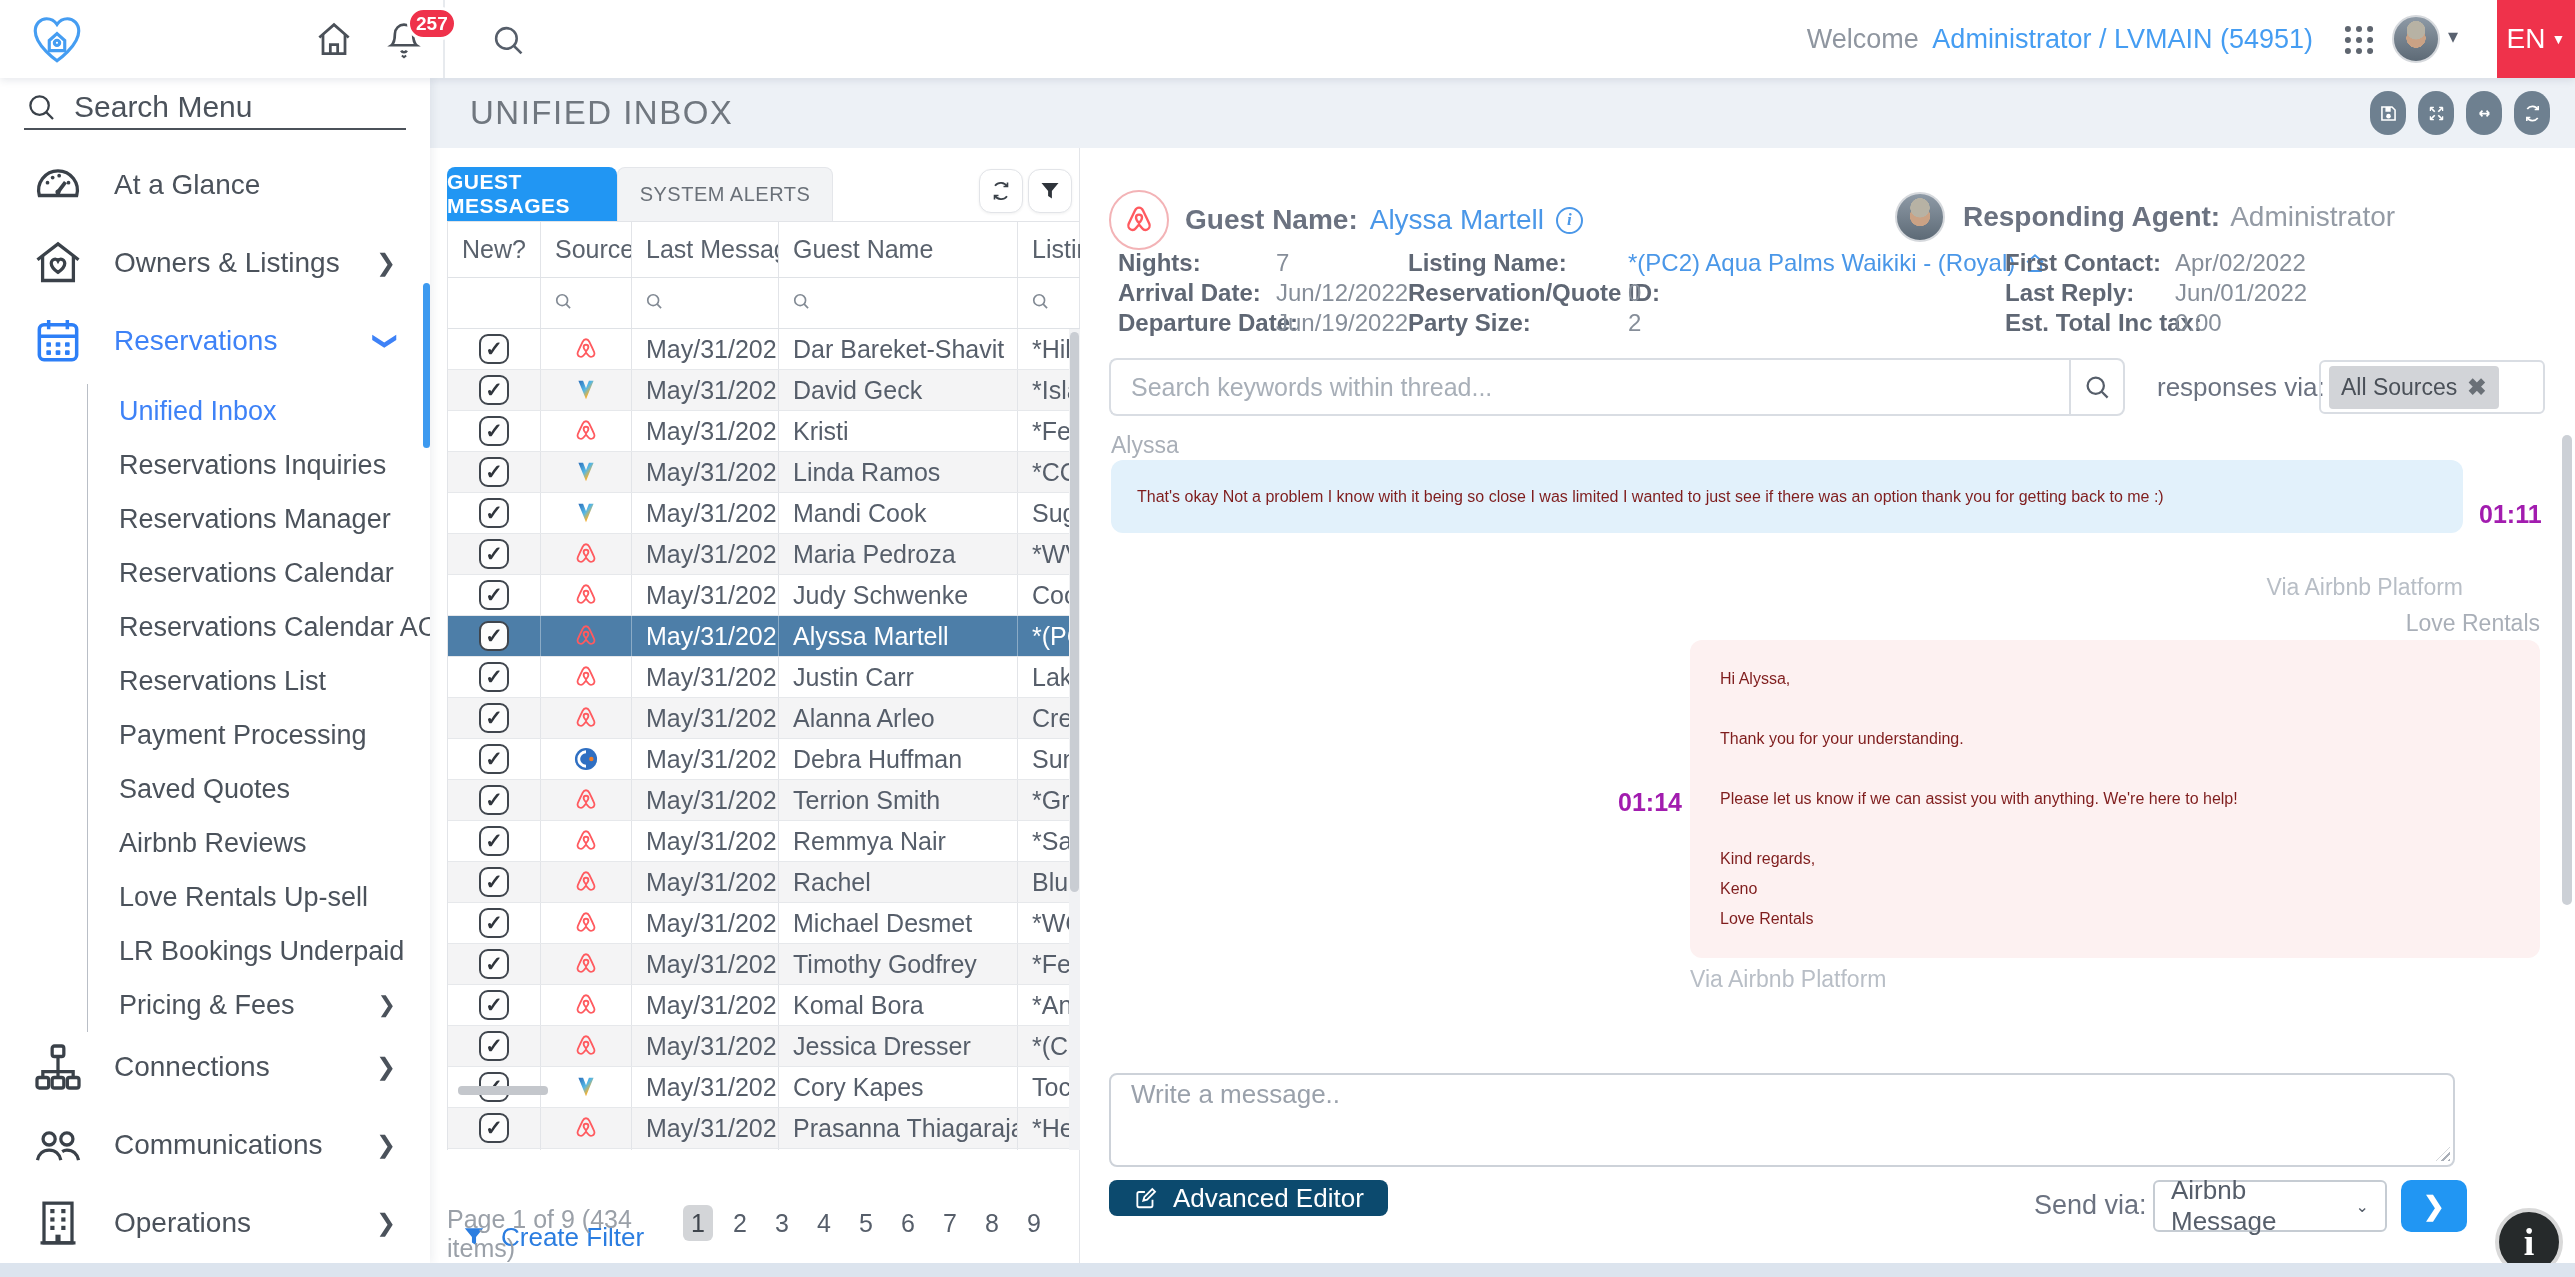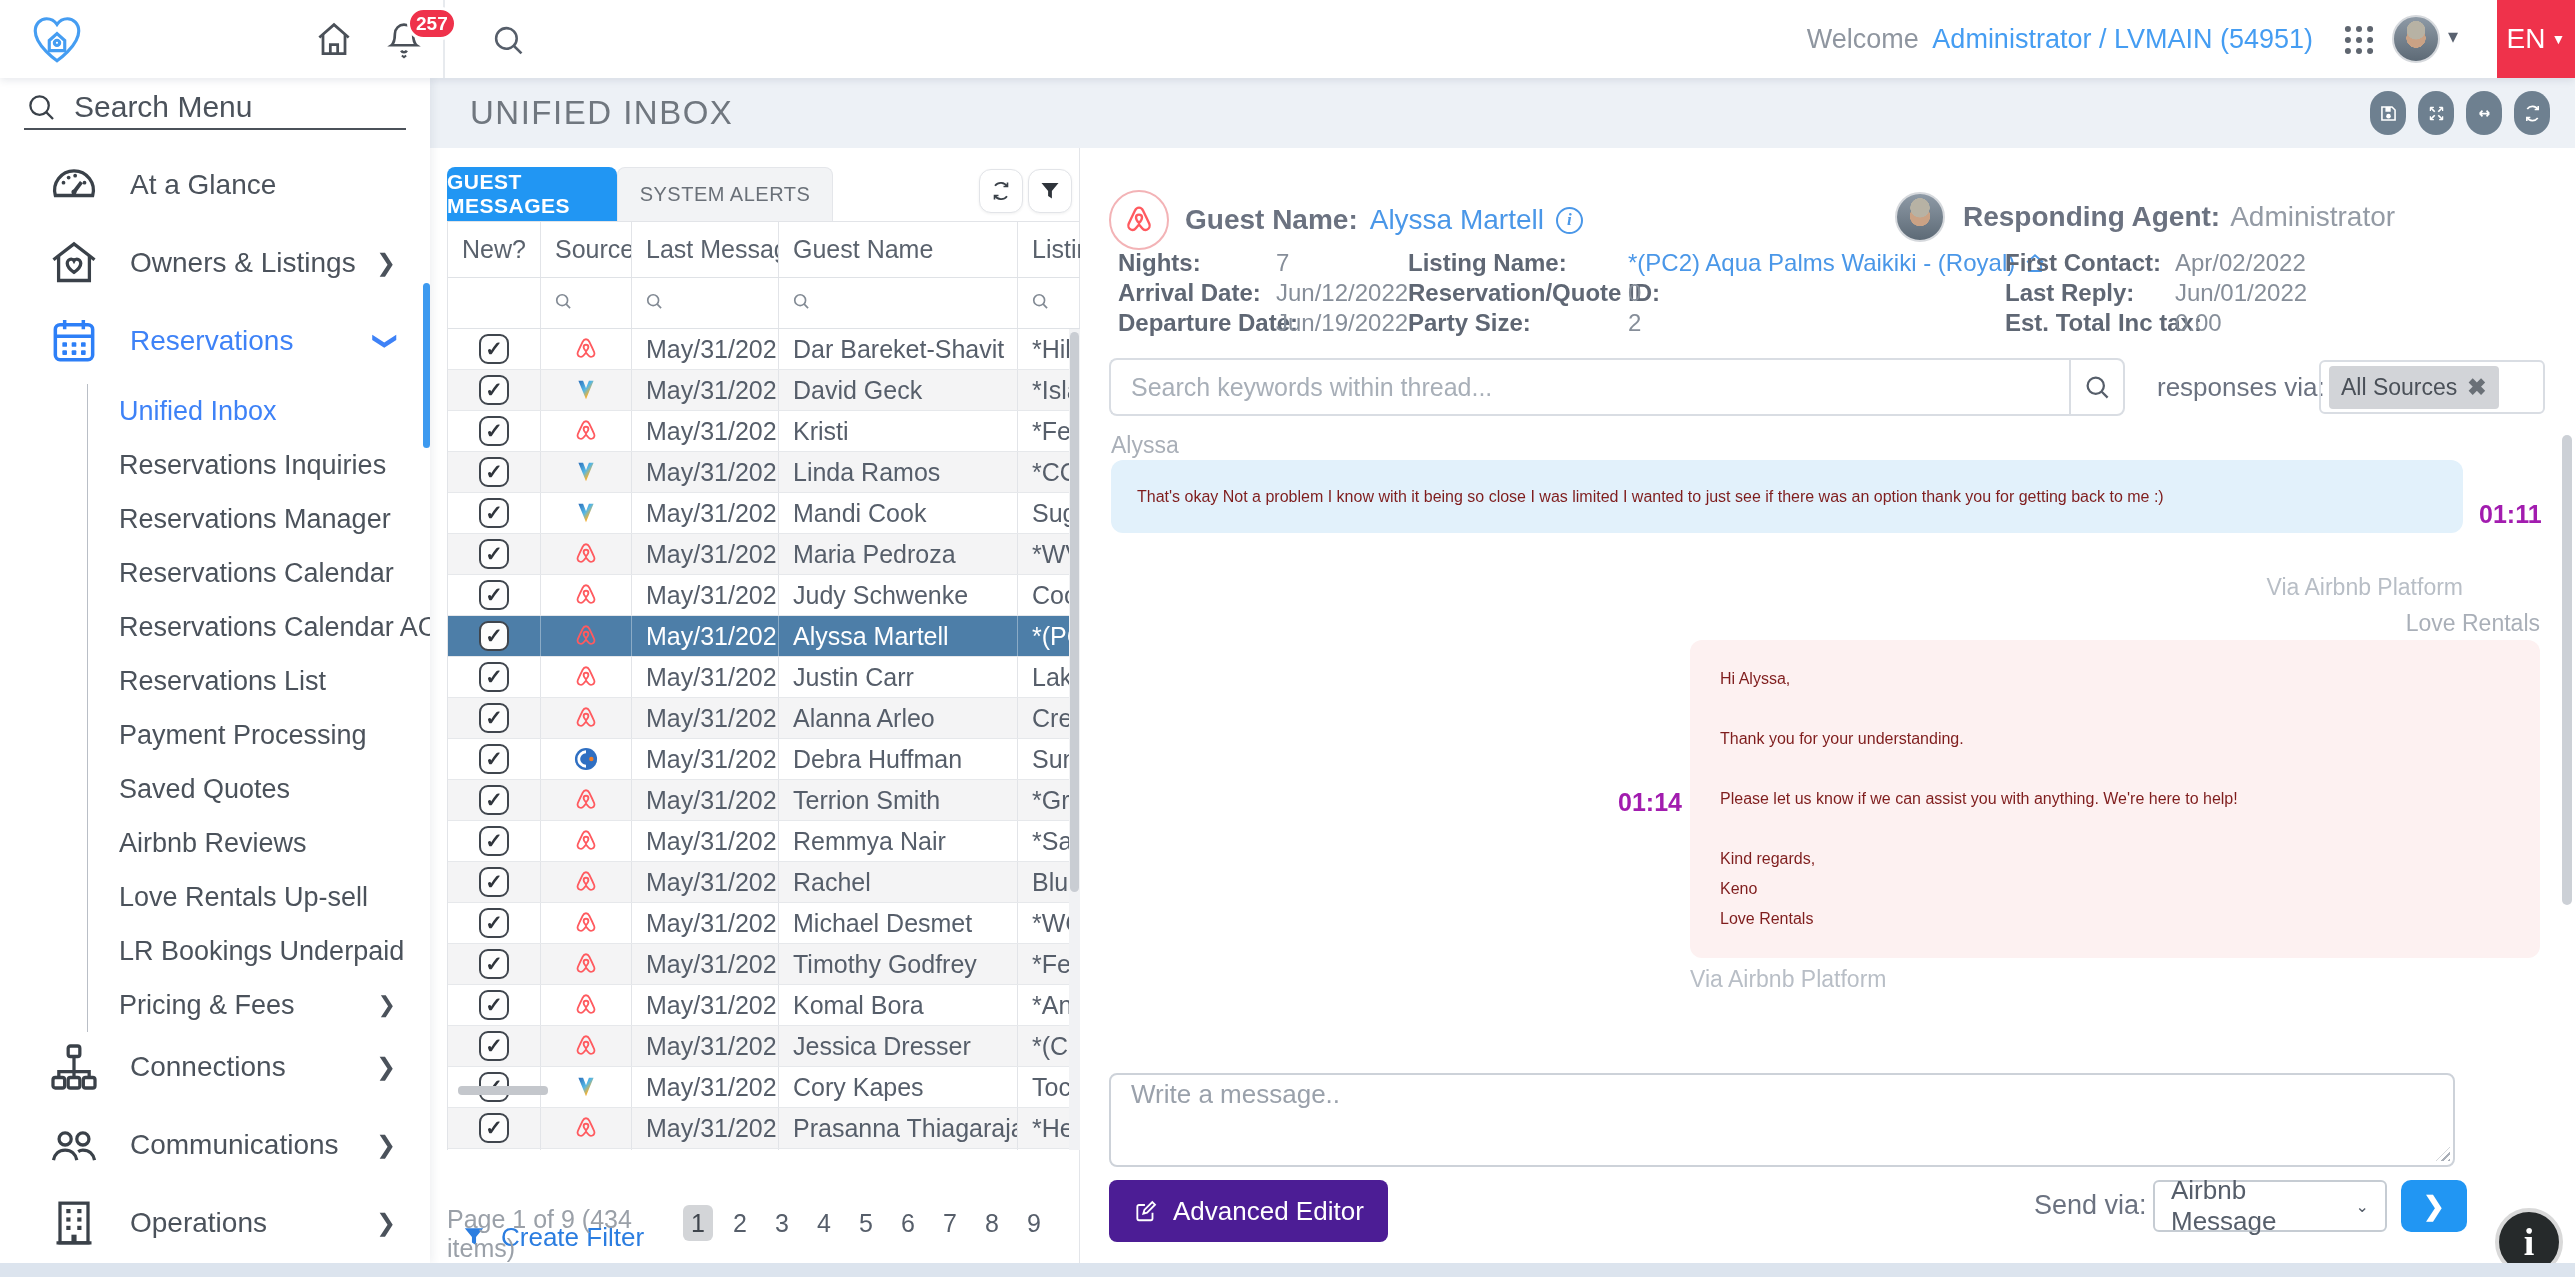--- a/index.html
+++ b/index.html
@@ -28,21 +28,21 @@
   .lang-btn { position:absolute; right:0; top:0; width:78px; height:78px; background:#ef324b; color:#fff; font-size:28px; font-weight:500; display:flex; align-items:center; justify-content:center; gap:6px; cursor:pointer; }
   .lang-btn .caret { font-size:14px; }
 
   
   .sidebar { position:absolute; top:78px; left:0; width:430px; bottom:14px; background:#fff; z-index:20; box-shadow:3px 0 8px rgba(40,60,90,.07); overflow:hidden; }
   .side-search { margin:8px 24px 0 24px; height:44px; border-bottom:2px solid #4b5159; display:flex; align-items:center; }
   .side-search svg { flex:0 0 34px; }
   .side-search input { flex:1; border:none; outline:none; font-size:30px; color:#4b525b; margin-left:16px; font-family:"Liberation Sans",sans-serif; }
   .side-search input::placeholder { color:#4b525b; }
   .nav { margin-top:20px; }
-  .nav-item { height:70px; margin-bottom:8px; display:flex; align-items:center; padding-left:30px; position:relative; cursor:pointer;margin-left:16px; }
+  .nav-item { height:70px; margin-bottom:8px; display:flex; align-items:center; padding-left:30px; position:relative; cursor:pointer; }
   .nav-item .nicon { width:56px; height:56px; flex:0 0 56px; }
   .nav-item .nlabel { margin-left:28px; font-size:28px; color:#4b525b; }
   .nav-item.active .nlabel { color:#3e82f7; }
   .nav-item .chev { position:absolute; right:34px; font-size:24px; color:#4b525b; }
   .nav-item.active .chev { color:#3e82f7; }
   .chev-down { display:inline-block; transform:rotate(90deg); }
   .submenu { margin-left:87px; border-left:1px solid #b9bec6; padding-left:31px; }
   .subitem { height:54px; line-height:54px; font-size:27px; color:#4b525b; cursor:pointer; position:relative; white-space:nowrap; }
   .subitem.active { color:#3e82f7; }
   .subitem .chev { position:absolute; right:34px; font-size:22px; color:#4b525b; }
@@ -135,21 +135,21 @@
   .t2 { left:537px; top:640px; }
   .via { position:absolute; font-size:23px; color:#b8bec6; }
   .v1 { left:30px; top:426px; width:1352px; text-align:right; }
   .v2 { left:609px; top:818px; }
 
   .compose { position:absolute; left:28px; top:925px; width:1346px; height:94px; }
   .compose textarea { width:100%; height:100%; border:2px solid #cdd2d9; border-radius:8px; resize:none; outline:none; font-size:26px; color:#4b525b; padding:4px 20px; font-family:"Liberation Sans",sans-serif; }
   .compose textarea::placeholder { color:#9aa1ab; }
   .resize-h { position:absolute; right:5px; bottom:6px; width:14px; height:14px; background:repeating-linear-gradient(135deg, transparent 0 3px, #a9afb8 3px 5px); clip-path:polygon(100% 0, 100% 100%, 0 100%); }
 
-  .adv-btn { position:absolute; left:28px; top:1032px; height:62px; background:#4c1d95; border:none; border-radius:8px; color:#fff; font-size:26px; display:flex; align-items:center; gap:14px; padding:0 24px; cursor:pointer; font-family:"Liberation Sans",sans-serif; }
+  .adv-btn { position:absolute; left:28px; top:1032px; height:36px; background:#0c4a6e; border:none; border-radius:8px; color:#fff; font-size:26px; display:flex; align-items:center; gap:14px; padding:0 24px; cursor:pointer; font-family:"Liberation Sans",sans-serif; }
   .sendvia-lbl { position:absolute; left:953px; top:1042px; font-size:27px; color:#6b7280; }
   .send-select { position:absolute; left:1072px; top:1032px; width:234px; height:52px; border:2px solid #c6ccd3; border-radius:6px; background:#fff; display:flex; align-items:center; justify-content:space-between; padding:0 16px; font-size:26px; color:#565e6a; cursor:pointer; }
   .send-select .caret { font-size:16px; color:#565e6a; }
   .send-btn { position:absolute; left:1320px; top:1032px; width:66px; height:52px; background:#2196f3; border:none; border-radius:10px; color:#fff; font-size:26px; font-weight:bold; cursor:pointer; }
   .info-fab { position:absolute; left:1414px; top:1060px; width:68px; height:68px; border-radius:50%; background:#262a2b; border:4px solid #d9d9d9; color:#fff; display:flex; align-items:center; justify-content:center; font-family:"Liberation Serif",serif; font-weight:bold; font-size:38px; cursor:pointer; z-index:40; }
   .rp-thumb { position:absolute; right:3px; top:287px; width:10px; height:470px; background:#ccd0d6; border-radius:5px; }
 
   .bottom-band { position:absolute; left:0; right:0; bottom:0; height:14px; background:#dce4ee; z-index:25; }
 </style>
 </head>

